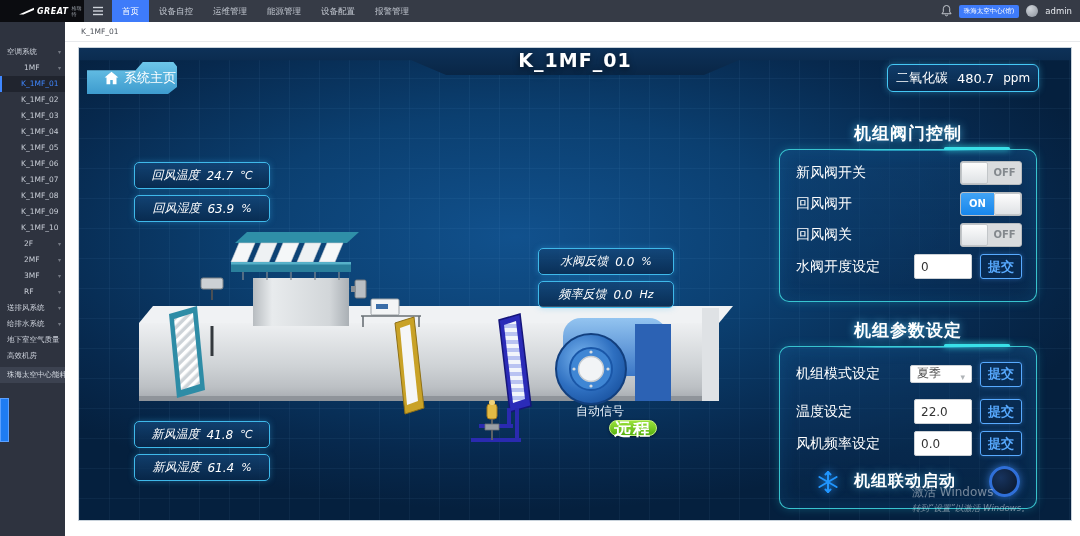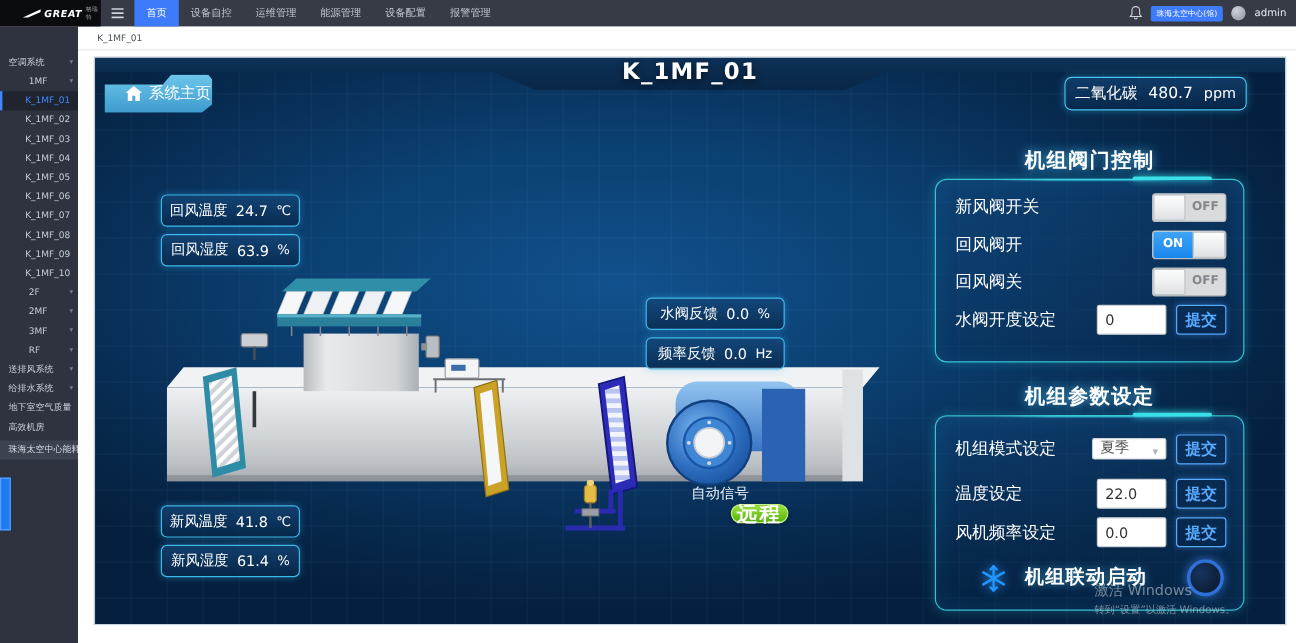--- a/index.html
+++ b/index.html
@@ -51,23 +51,23 @@
 
   .home-btn { position:absolute; left:8px; top:14px; width:90px; height:32px; background:linear-gradient(180deg,#6dc6e9,#3d9bce);
      clip-path:polygon(0 26%,54% 26%,62% 0,96% 0,100% 14%,100% 78%,90% 100%,0 100%);
      display:flex; align-items:center; gap:5px; padding-left:17px; color:#fff; font-size:13px; cursor:pointer; z-index:4; }
 
   .co2-box { position:absolute; right:32px; top:16px; width:152px; height:28px; border:1px solid #45c8f5; border-radius:6px;
      background:linear-gradient(180deg,rgba(20,70,120,.7),rgba(8,40,75,.7)); box-shadow:0 0 7px rgba(70,200,245,.4);
      display:flex; align-items:center; justify-content:center; gap:9px; color:#fff; z-index:4; }
   .co2-box .lbl { font-size:13px; } .co2-box .val { font-size:13px; } .co2-box .unit { font-size:12px; }
 
-  .readout { position:absolute; width:116px; height:27px; border:1px solid #3fb9ea; border-radius:5px;
+  .readout { position:absolute; width:136px; height:27px; border:1px solid #3fb9ea; border-radius:5px;
      background:linear-gradient(180deg,rgba(20,70,120,.78),rgba(8,40,75,.78)); box-shadow:0 0 6px rgba(60,180,240,.35);
-     display:flex; align-items:center; justify-content:center; gap:7px; color:#fff; z-index:4; }
+     display:flex; align-items:center; justify-content:center; gap:7px; color:#fff; z-index:4;font-style:italic; }
   .readout .lbl { font-size:12px; } .readout .val { font-size:12px; } .readout .unit { font-size:11px; }
   #ro-return-temp { left:55px; top:114px; } #ro-return-hum { left:55px; top:147px; }
   #ro-valve-fb { left:459px; top:200px; } #ro-freq-fb { left:459px; top:233px; }
   #ro-fresh-temp { left:55px; top:373px; } #ro-fresh-hum { left:55px; top:406px; }
 
   .diagram { position:absolute; left:60px; top:180px; width:600px; height:240px; z-index:2; }
   .auto-signal { position:absolute; left:497px; top:355px; width:110px; color:#eaf2fa; font-size:12px; z-index:4; }
   .remote-pill { position:absolute; left:530px; top:372px; width:48px; height:16px; border-radius:9px;
      background:linear-gradient(180deg,#9ae23c,#58b210); border:1px solid #c4f07e; color:#fff; font-size:17px; font-weight:bold;
      text-align:center; line-height:16px; letter-spacing:2px; box-shadow:0 1px 3px rgba(0,0,0,.4); z-index:4; cursor:pointer; }
@@ -103,21 +103,21 @@
   .p2 .prow.r-select { height:36px; }
 
   .linkage-row { display:flex; align-items:center; margin-top:10px; }
   .snowflake { margin-left:20px; flex:0 0 auto; filter:drop-shadow(0 0 4px rgba(40,150,255,.8)); }
   .linkage-text { color:#fff; font-size:16px; font-weight:bold; margin-left:14px; letter-spacing:1px; text-shadow:0 0 8px rgba(90,210,255,.6); }
   .circle-btn { margin-left:auto; margin-right:2px; width:31px; height:31px; border-radius:50%;
      background:radial-gradient(circle at 35% 35%,#17335e,#091628); border:3px solid #2f6fd8; box-shadow:0 0 9px rgba(70,150,255,.65); cursor:pointer; }
 
   .watermark { position:absolute; left:833px; top:436px; color:rgba(225,230,236,.5); z-index:6; pointer-events:none; }
   .watermark .w1 { font-size:12px; }
-  .watermark .w2 { font-size:8.5px; margin-top:2px; }
+  .watermark .w2 { font-size:8.5px; margin-top:2px;font-style:italic; }
 
   .edge-handle { position:absolute; left:0; top:398px; width:9px; height:44px; background:#1e7cf2; border:1px solid #5ba0ff; z-index:40; cursor:pointer; }
 </style>
 </head>
 <body>
 
 <div class="page">
 
   <header class="topbar">
     <div class="logo">

